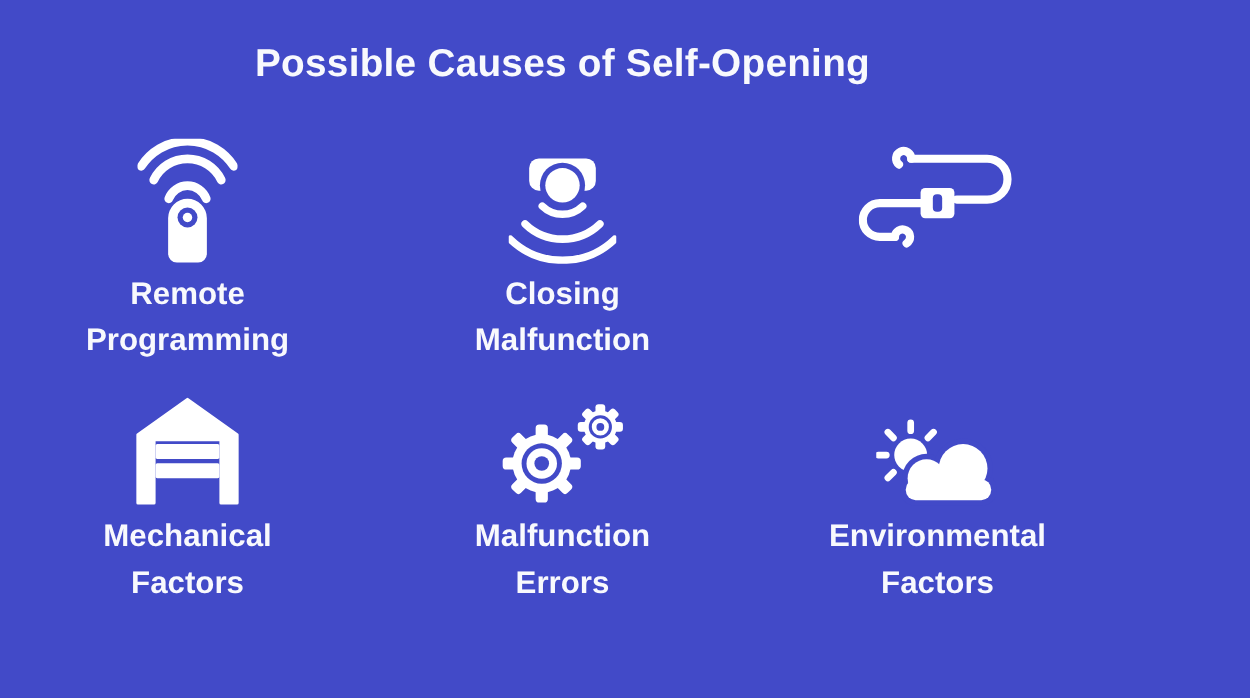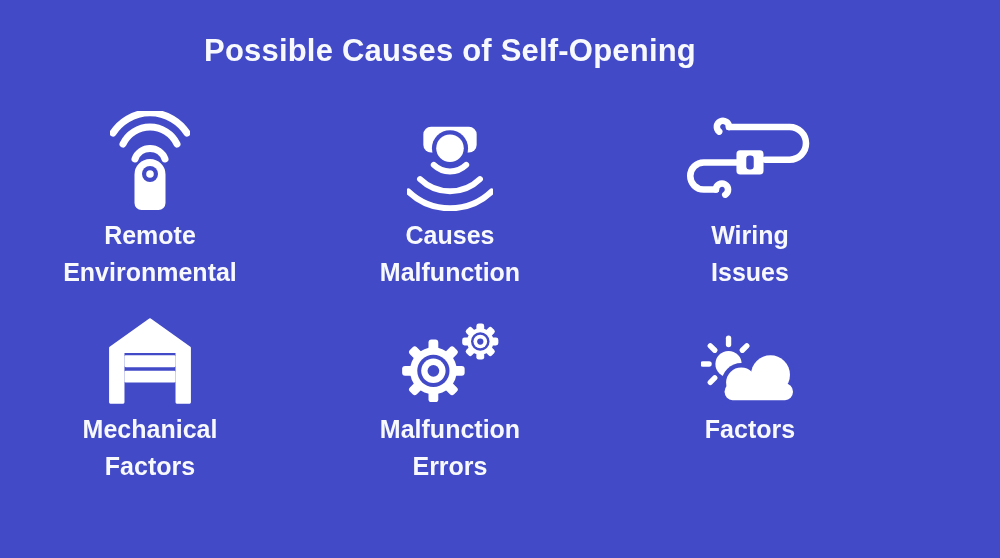--- a/index.html
+++ b/index.html
@@ -72,55 +72,51 @@
           <path class="wstroke" stroke-width="7" d="M3,22 A44,44 0 0 1 77,22"></path>
           <path class="wstroke" stroke-width="7" d="M13,33 A30,30 0 0 1 67,33"></path>
           <path class="wstroke" stroke-width="7" d="M25,48 A16,16 0 0 1 55,48"></path>
           <path class="wfill" d="M24.5,63.5 a15.5,15.5 0 0 1 31,0 V92 a7,7 0 0 1 -7,7 h-17 a7,7 0 0 1 -7,-7 Z"></path>
           <circle class="bfill" cx="40" cy="63" r="8"></circle>
           <circle class="wfill" cx="40" cy="63" r="3.8"></circle>
         </svg>
       </div>
       <div class="label">
         <div>Remote</div>
-        <div>Environmental</div>
+        <div>Programming</div>
       </div>
     </div>
 
     <div class="cell">
       <div class="icon-box">
         <svg width="86" height="86" viewBox="0 0 100 100">
           <rect class="wfill" x="19" y="2" width="62" height="30" rx="9"></rect>
           <circle class="bfill" cx="50" cy="27" r="21"></circle>
           <circle class="wfill" cx="50" cy="27" r="16"></circle>
           <path class="wstroke" stroke-width="7" d="M31.2,46.4 A27,27 0 0 0 68.8,46.4"></path>
           <path class="wstroke" stroke-width="7" d="M15.2,63 A50,50 0 0 0 84.8,63"></path>
           <path class="wstroke" stroke-width="7" d="M1.5,77.3 A70,70 0 0 0 98.5,77.3"></path>
         </svg>
       </div>
       <div class="label">
-        <div>Causes</div>
+        <div>Closing</div>
         <div>Malfunction</div>
       </div>
     </div>
 
     <div class="cell">
       <div class="icon-box">
         <svg width="126" height="98" viewBox="0 0 135 105">
           <path class="wstroke" stroke-width="7" d="M45,15 H110 A17.5,17.5 0 0 1 110,50 H84"></path>
           <path class="wstroke" stroke-width="7" d="M45,15 A6.5,6.5 0 1 0 34.5,20"></path>
           <path class="wstroke" stroke-width="7" d="M53,53 H18 A14.5,14.5 0 0 0 18,82 H31"></path>
           <path class="wstroke" stroke-width="7" d="M31,82 A6.5,6.5 0 1 1 41,87.5"></path>
           <rect class="wfill" x="53" y="40" width="29" height="26" rx="4"></rect>
           <rect class="bfill" x="63.5" y="45.5" width="8" height="15" rx="3.5"></rect>
         </svg>
-      </div>
-      <div class="label">
-        <div>Wiring</div>
-        <div>Issues</div>
       </div>
     </div>
 
     <div class="cell">
       <div class="icon-box">
         <svg width="88" height="88" viewBox="0 0 100 100">
           <path class="wfill" stroke="var(--icon-color)" stroke-width="3" stroke-linejoin="round" d="M50,3 L95,35 V97 H80.5 V39.5 H19.5 V97 H5 V35 Z"></path>
           <rect class="wfill" x="21" y="43.5" width="58" height="13.5" rx="1.5"></rect>
           <rect class="wfill" x="21" y="61" width="58" height="13.5" rx="1.5"></rect>
         </svg>
@@ -179,18 +175,19 @@
             <circle class="bfill" cx="41" cy="57" r="20"></circle>
             <circle class="bfill" cx="71" cy="49" r="24.5"></circle>
             <rect class="bfill" x="19.5" y="53.5" width="79" height="26" rx="12"></rect>
             <circle class="wfill" cx="41" cy="57" r="15.5"></circle>
             <circle class="wfill" cx="71" cy="49" r="20"></circle>
             <rect class="wfill" x="24" y="58" width="70" height="17" rx="8"></rect>
           </g>
         </svg>
       </div>
       <div class="label">
+        <div>Environmental</div>
         <div>Factors</div>
       </div>
     </div>
 
   </div>
 </div>
 
 </body></html>

